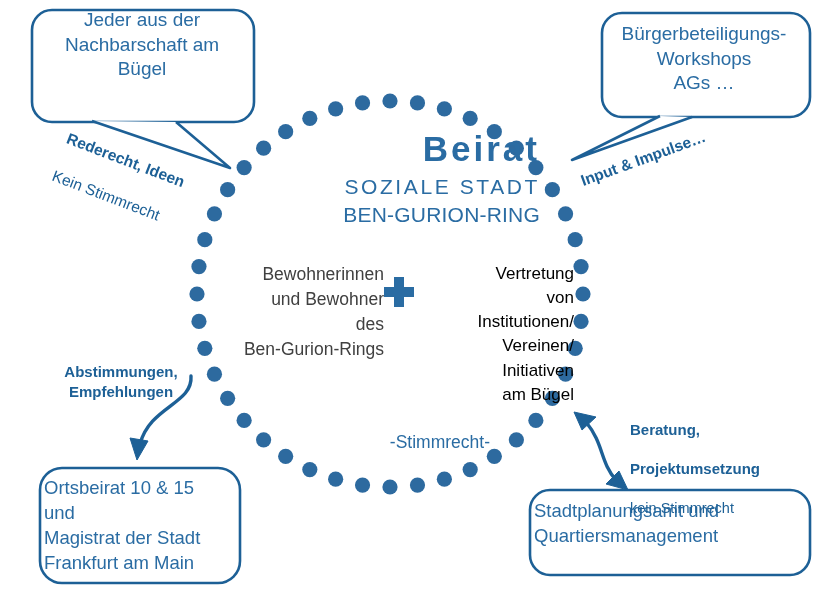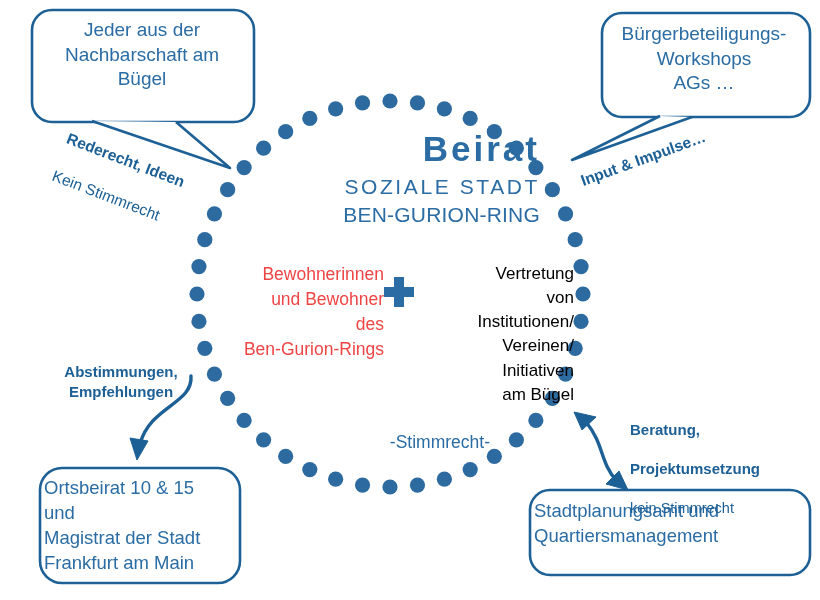--- a/index.html
+++ b/index.html
@@ -34,21 +34,21 @@
 
   
   .bubble-text {
     position: absolute;
     color: #2a6ca3;
     font-size: 19px;
     line-height: 1.30;
     text-align: center;
     white-space: pre-line;
   }
-  #bubble-tl-text { left: 36px; top: 18px; width: 212px; }
+  #bubble-tl-text { left: 36px; top: 8px; width: 212px; }
   #bubble-tr-text { left: 604px; top: 22px; width: 200px; }
 
   
   .box-text {
     position: absolute;
     color: #2a6ca3;
     font-size: 18.5px;
     line-height: 1.35;
     white-space: pre-line;
   }
@@ -64,21 +64,21 @@
   #ring-sub1 {
     left: 240px; top: 175px; width: 300px;
     font-size: 21px; letter-spacing: 2.6px; color: #2a6ca3;
   }
   #ring-sub2 {
     left: 240px; top: 203px; width: 300px;
     font-size: 21px; letter-spacing: 0.2px; color: #2a6ca3;
   }
   #ring-left-col {
     left: 212px; top: 262px; width: 172px;
-    font-size: 17.5px; line-height: 1.42; color: #ef4444;
+    font-size: 17.5px; line-height: 1.42; color: #404040;
   }
   #ring-right-col {
     left: 424px; top: 262px; width: 150px;
     font-size: 17px; line-height: 1.42; color: #000000;
   }
   #ring-footer {
     left: 300px; top: 432px; width: 190px;
     font-size: 17.5px; color: #2a6ca3;
   }
 

